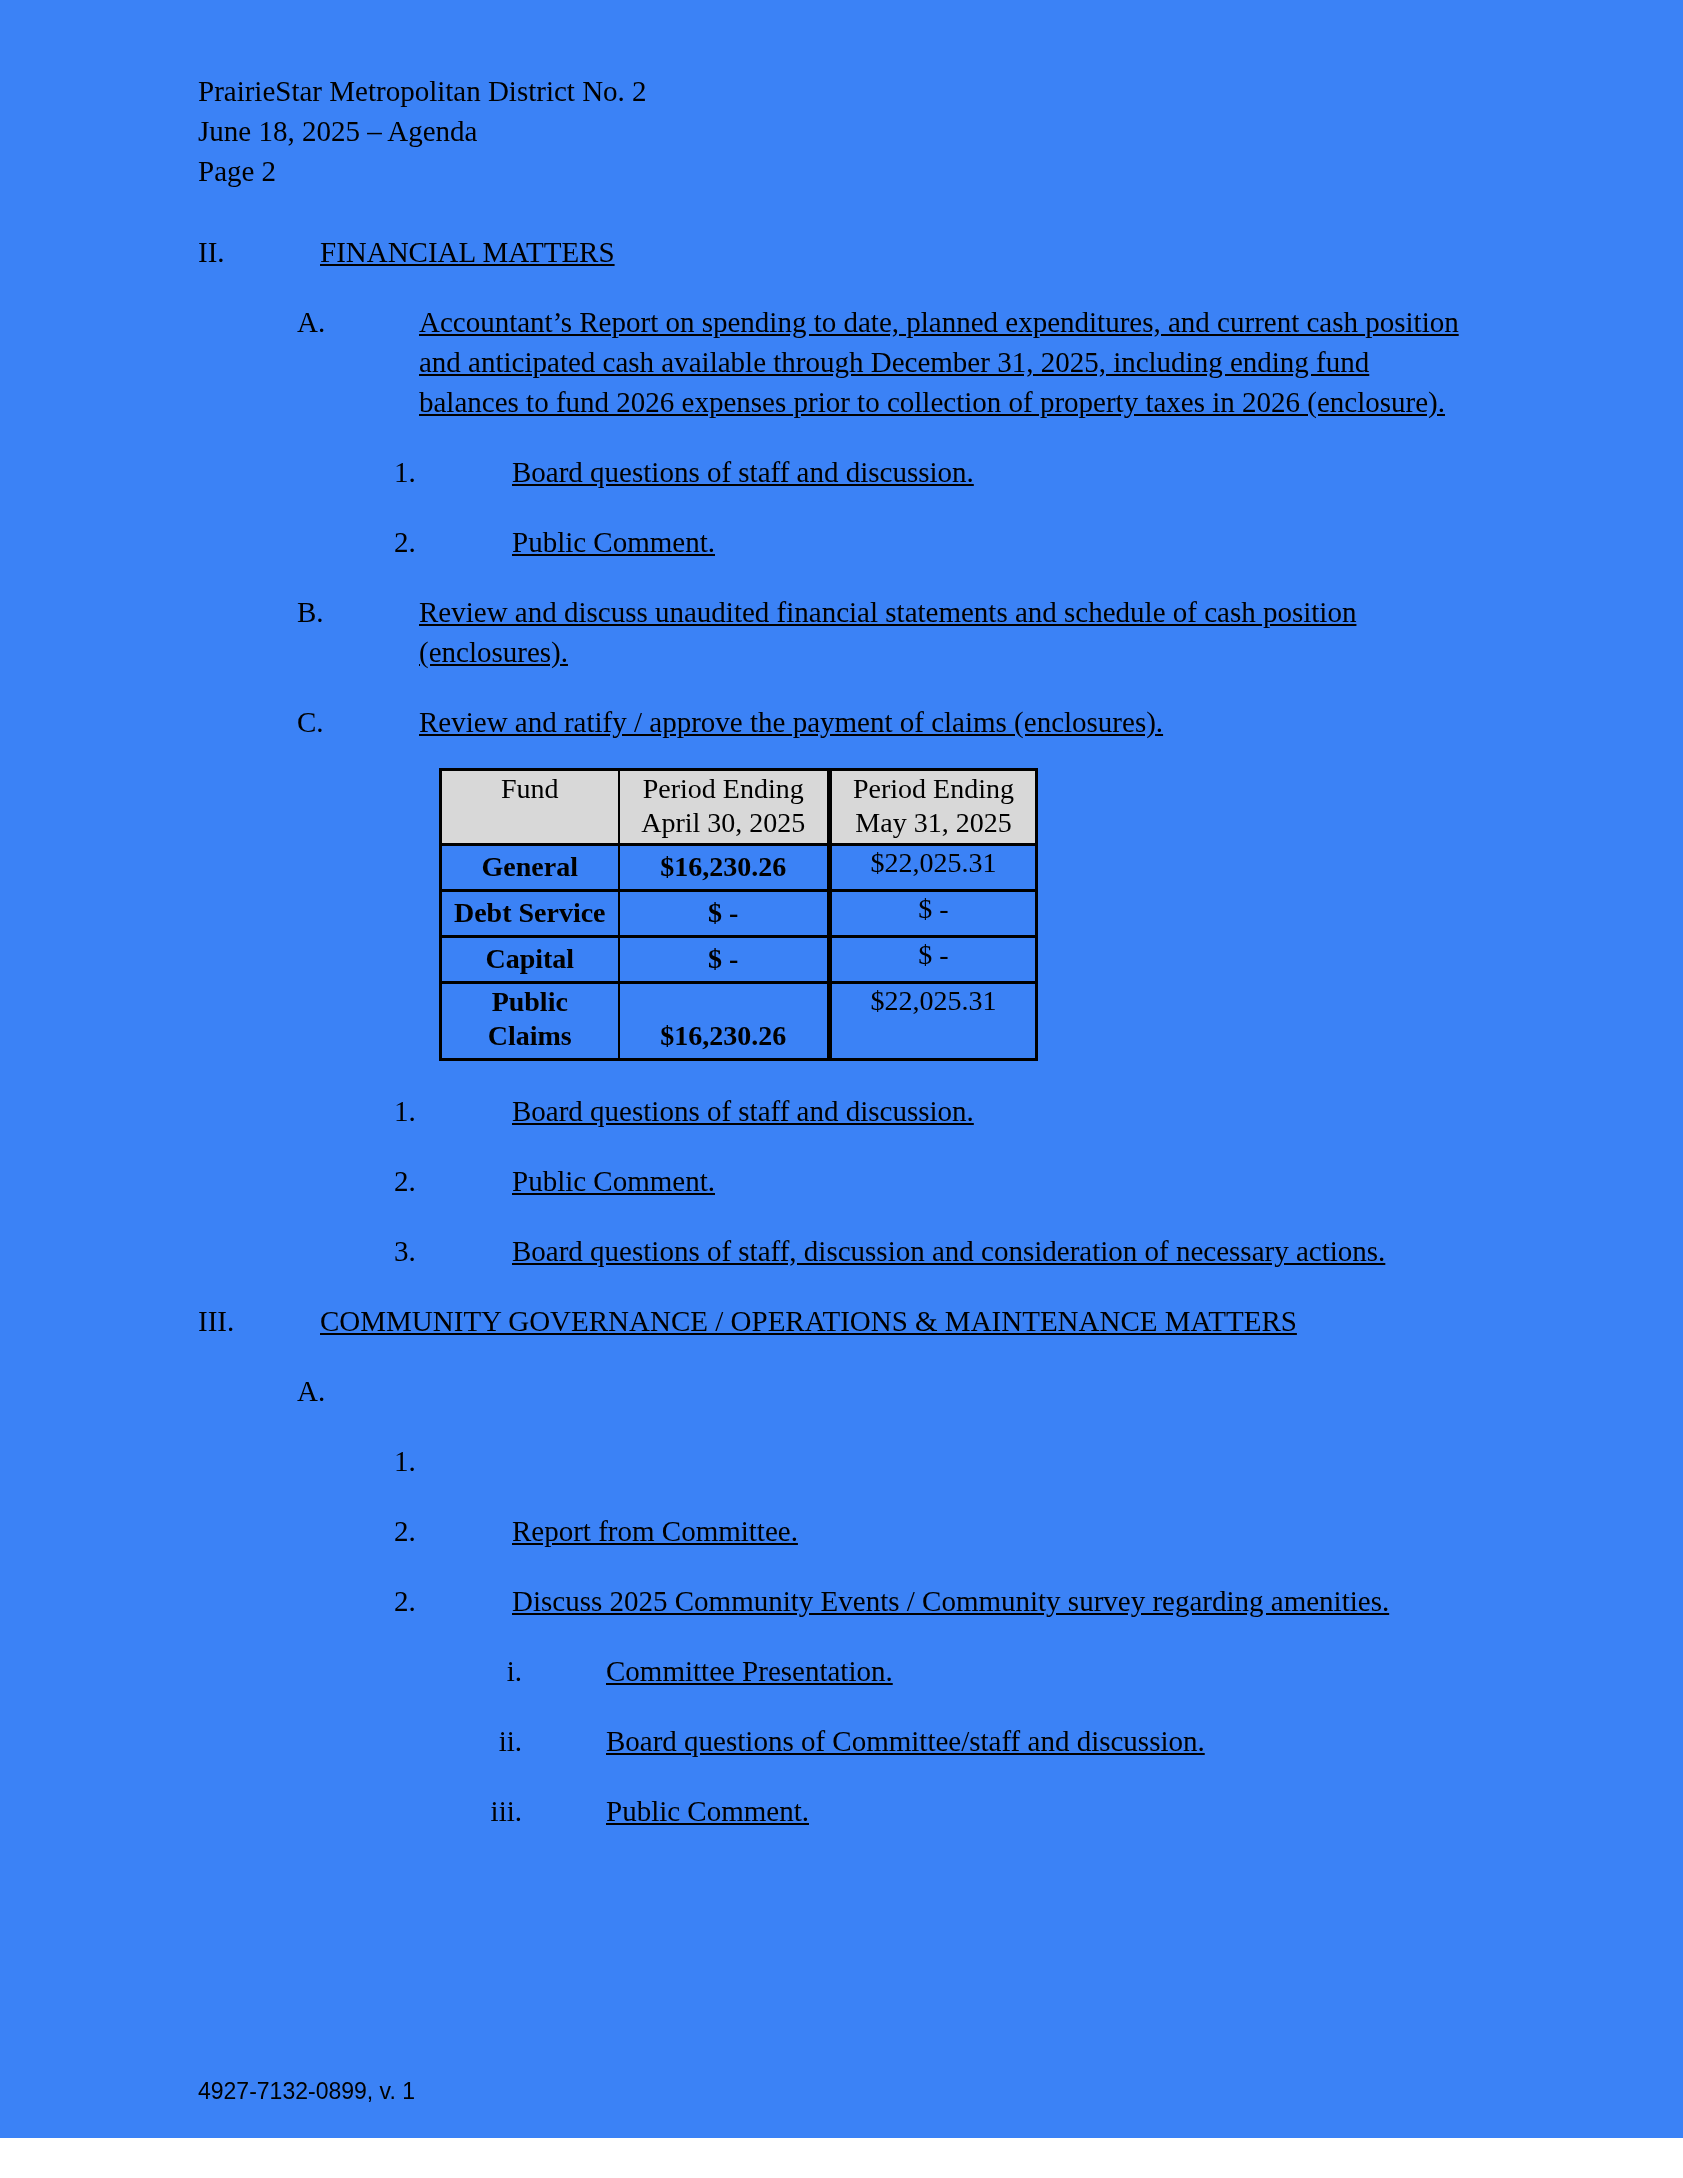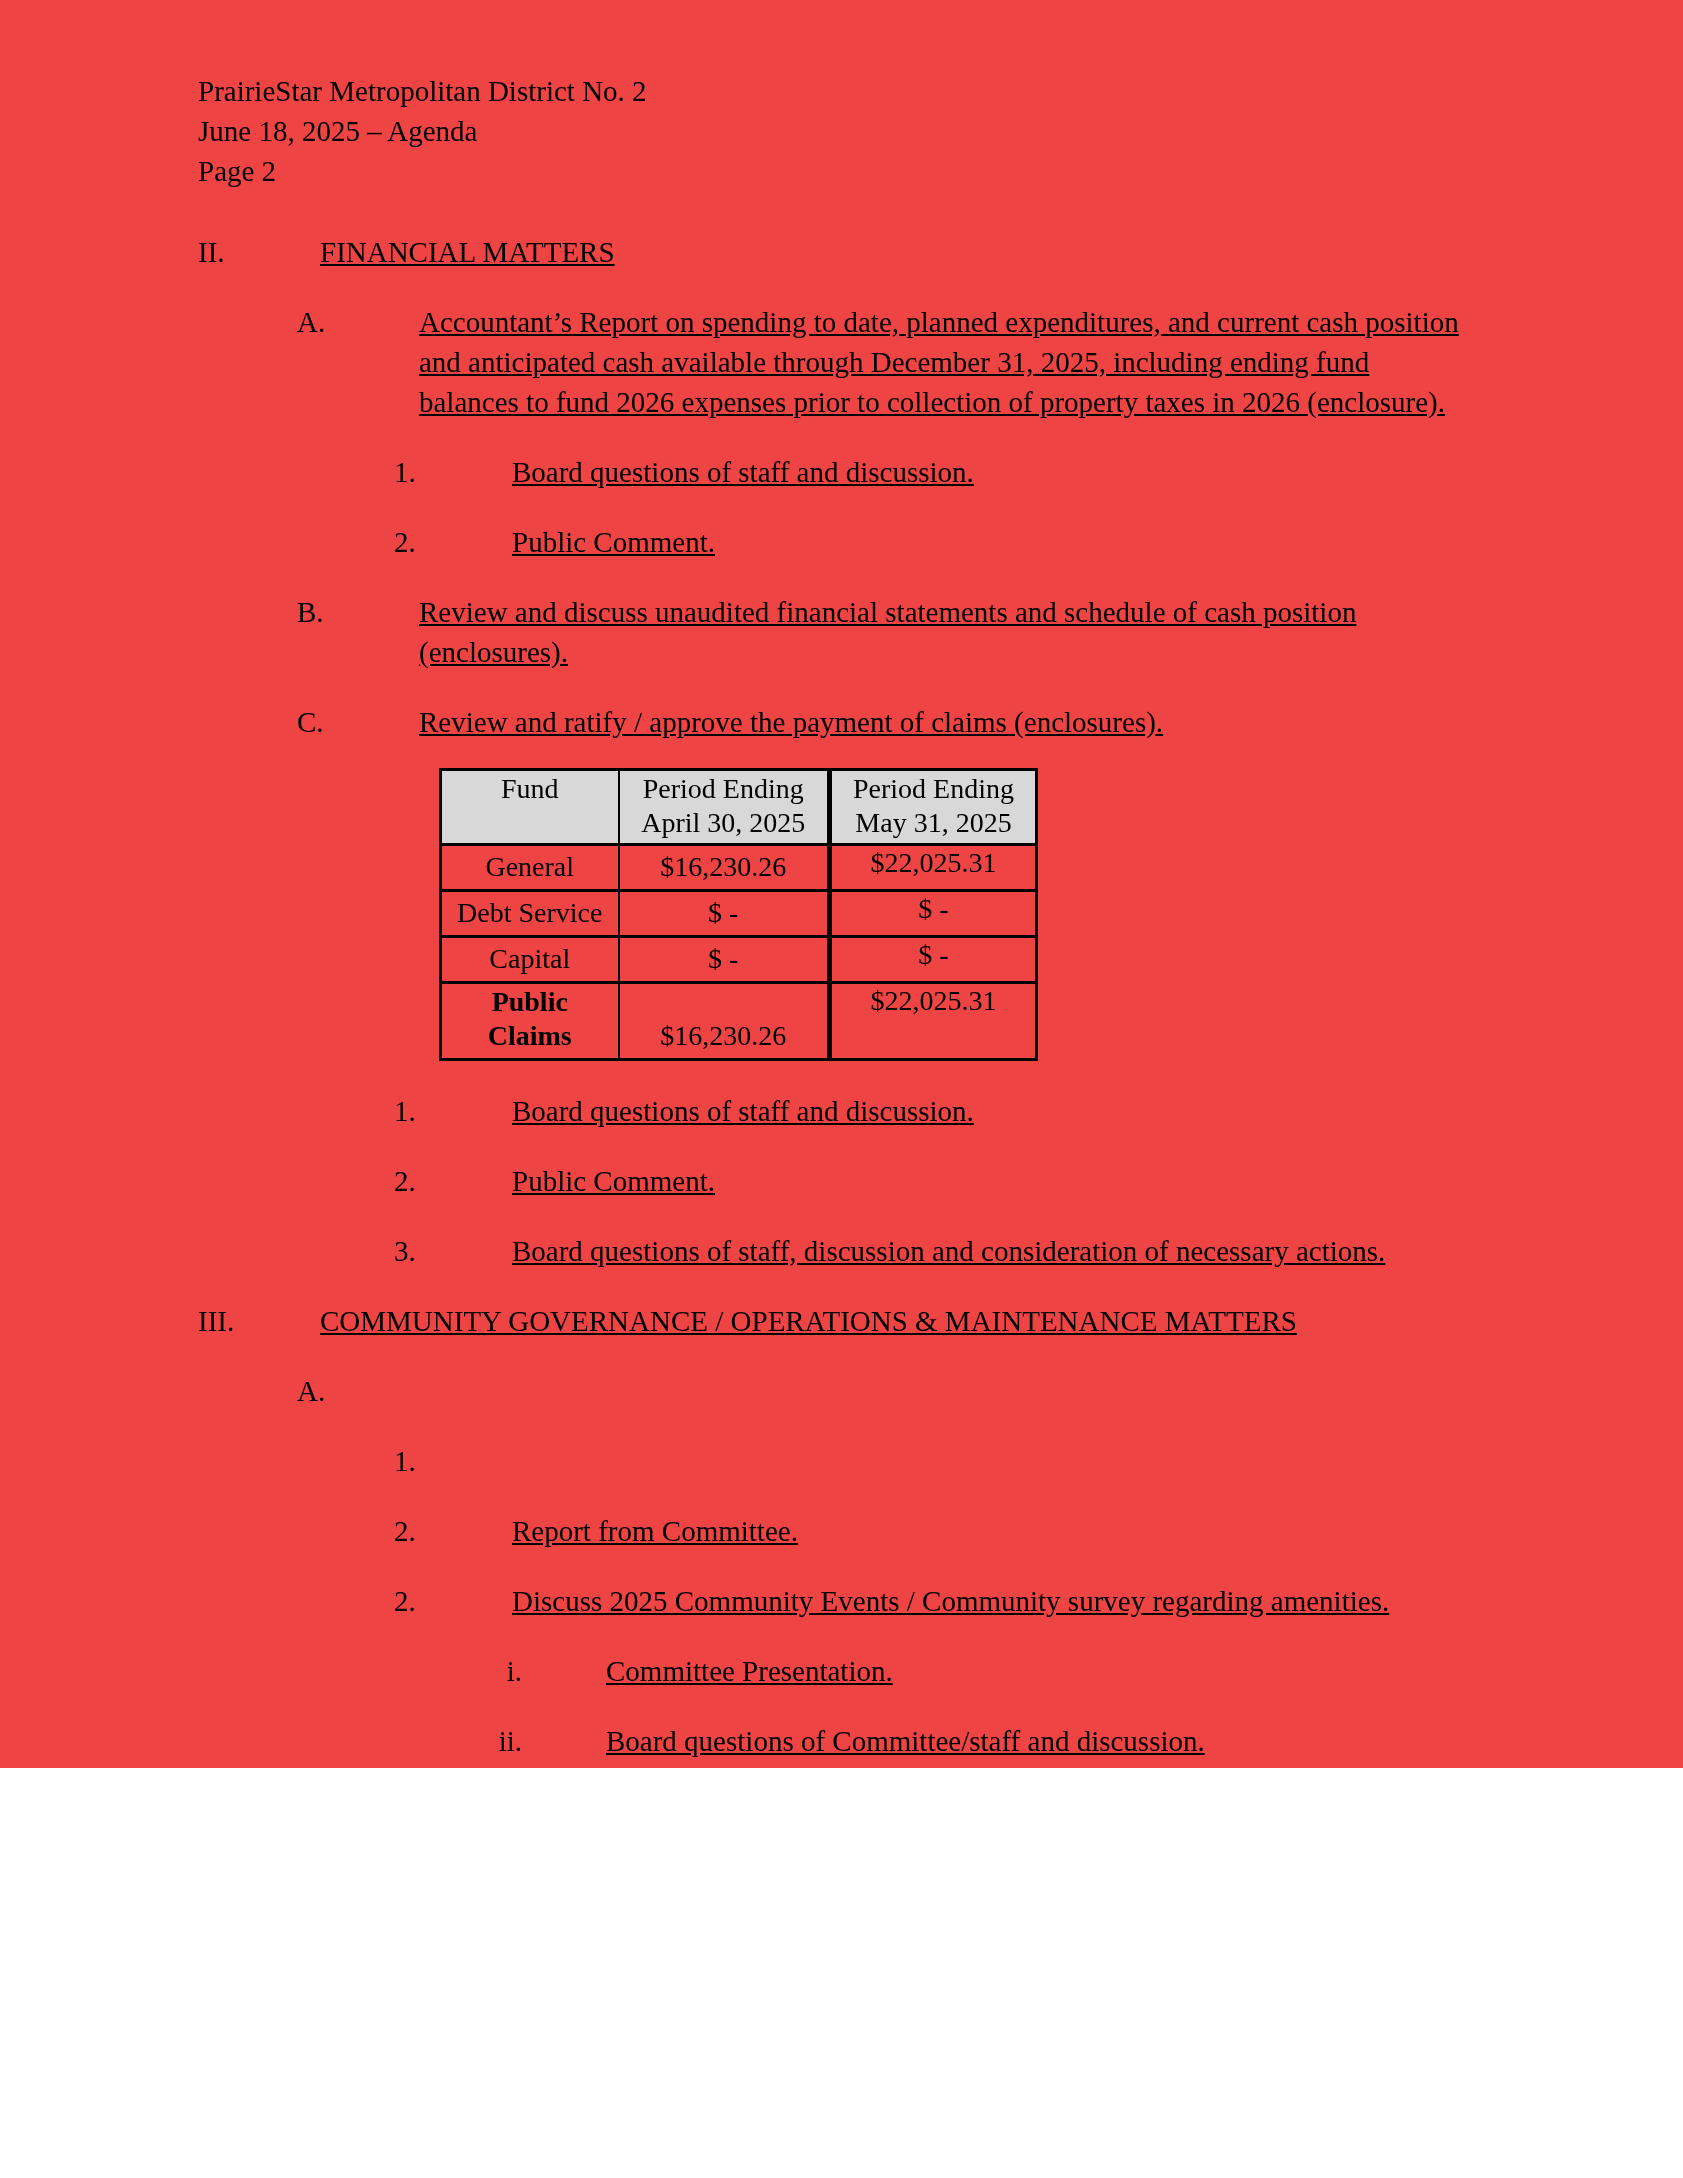--- a/index.html
+++ b/index.html
@@ -1,20 +1,20 @@
 <!DOCTYPE html>
 <html><head>
 <meta charset="utf-8">
 <style>
   html, body { margin: 0; padding: 0; background: #ffffff; }
   .page {
     position: relative;
     width: 1683px;
-    height: 1768px;
-    background: #ef4444;
+    height: 2138px;
+    background: #3b82f6;
     font-family: "Liberation Serif", serif;
     font-size: 29px;
     color: #000000;
     overflow: hidden;
   }
   .doc-header {
     position: absolute;
     top: 71px;
     left: 198px;
     line-height: 40px;
@@ -52,21 +52,21 @@
     padding: 1px 10px 3px 10px;
     font-weight: normal;
     text-align: center;
   }
   table.claims { border: 3px solid #000000; }
   table.claims th { background: #d8d8d8; vertical-align: top; height: 61px; }
   table.claims td { height: 37px; }
   .col-fund  { width: 178px; }
   .col-april { width: 211px; }
   .col-may   { width: 207px; }
-  table.claims td.c1, table.claims td.c2 { vertical-align: bottom; padding-bottom: 5px; }
+  table.claims td.c1, table.claims td.c2 { vertical-align: bottom; padding-bottom: 5px; font-weight: bold; }
   table.claims td.c3, table.claims th.c3 { border-left-width: 5px; }
   table.claims td.c3 { vertical-align: top; padding-top: 0px; }
   table.claims tr.total-row td.c1 { font-weight: bold; }
 
   .doc-footer {
     position: absolute;
     top: 2077px;
     left: 198px;
     font-family: "Liberation Sans", sans-serif;
     font-size: 23px;

